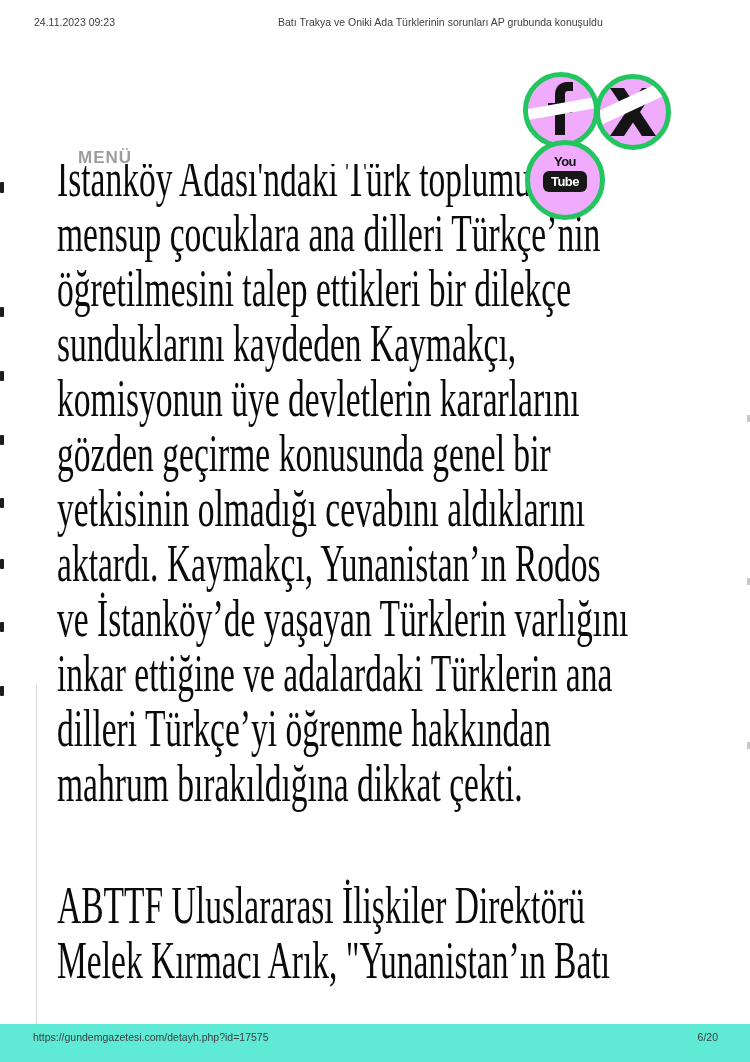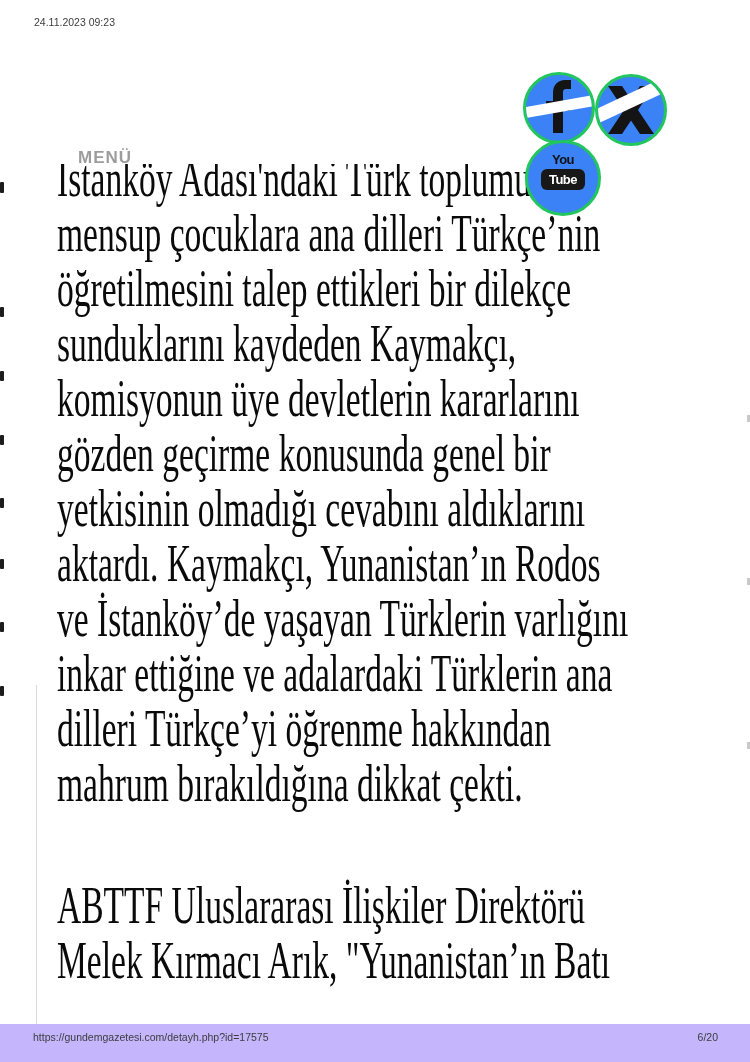--- a/index.html
+++ b/index.html
@@ -19,21 +19,21 @@
   .print-title{
     position:absolute;left:278px;top:16px;font-size:10.5px;color:#3d3d3d;
     white-space:nowrap;
   }
   .menu-button{
     position:absolute;left:78px;top:148px;font-size:17px;font-weight:bold;
     color:#9c9c9c;letter-spacing:1px;cursor:pointer;
   }
   .print-footer{
     position:absolute;left:0;top:1024px;width:750px;height:38px;
-    background:#c4b5fd;z-index:5;
+    background:#5eead4;z-index:5;
   }
   .footer-url{
     position:absolute;left:33px;top:7px;font-size:10.5px;color:#3d3d3d;
     white-space:nowrap;
   }
   .footer-page{
     position:absolute;right:32px;top:7px;font-size:10.5px;color:#3d3d3d;
   }
   
   .article{
@@ -55,22 +55,22 @@
   .frag{
     position:absolute;left:0;width:4px;height:10px;background:#1c1c1c;
     border-radius:1px;z-index:2;
   }
   .frag-r{
     position:absolute;left:747px;width:3px;height:7px;background:#c9c9c9;
     z-index:2;
   }
   
   .social-circle{
-    position:absolute;border-radius:50%;background:#3b82f6;
-    border:3px solid #22c55e;overflow:hidden;z-index:10;cursor:pointer;
+    position:absolute;border-radius:50%;background:#f0abfc;
+    border:5px solid #22c55e;overflow:hidden;z-index:10;cursor:pointer;
   }
   .fb-circle{left:523px;top:72px;width:66px;height:66px;}
   .x-circle{left:595px;top:74px;width:66px;height:66px;}
   .yt-circle{left:525px;top:140px;width:70px;height:70px;}
   .icon-svg{position:absolute;left:0;top:0;}
   .clip-band{
     position:absolute;background:#ffffff;
   }
   .fb-band{left:-6px;top:26px;width:80px;height:11px;transform:rotate(-10deg);}
   .x-band{left:-15px;top:16px;width:98px;height:14px;transform:rotate(-25deg);}
@@ -115,20 +115,21 @@
 <div class="frag" style="top:498px"></div>
 <div class="frag" style="top:559px"></div>
 <div class="frag" style="top:622px"></div>
 <div class="frag" style="top:686px"></div>
 <div class="frag-r" style="top:415px"></div>
 <div class="frag-r" style="top:578px"></div>
 <div class="frag-r" style="top:742px"></div>
 
 <div class="print-header">
   <div class="print-datetime">24.11.2023 09:23</div>
+  <div class="print-title">Batı Trakya ve Oniki Ada Türklerinin sorunları AP grubunda konuşuldu</div>
   <div class="menu-button">
     <span>MENÜ</span>
   </div>
 </div>
 
 <div class="social-circle fb-circle">
   <svg class="icon-svg" width="66" height="66" viewBox="0 0 66 66">
     <path fill="#141414" d="M27 58 V36 H20 V26 H27 V18 C27 10 32 5 39 5 H45 V14 H40 C38 14 37 15.2 37 17.2 V26 H45 L43.8 36 H37 V58 Z"></path>
   </svg>
   <div class="clip-band fb-band"></div>

